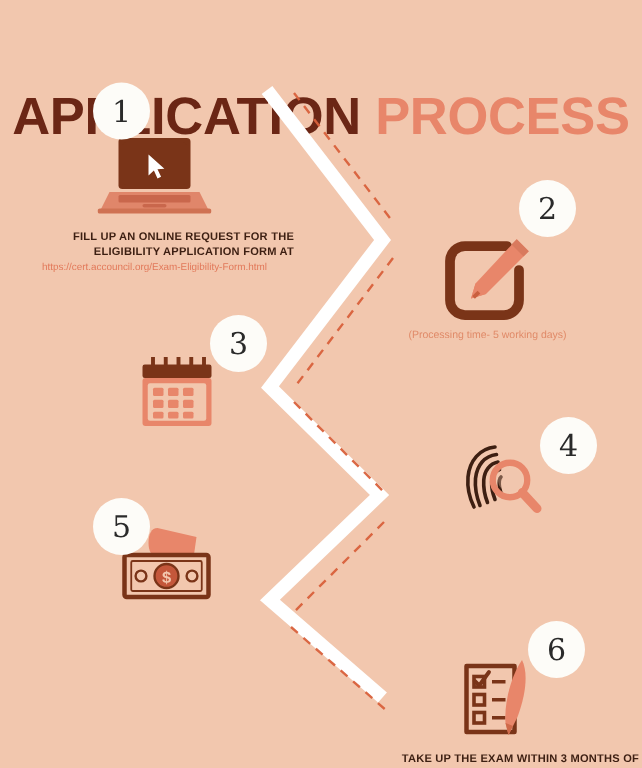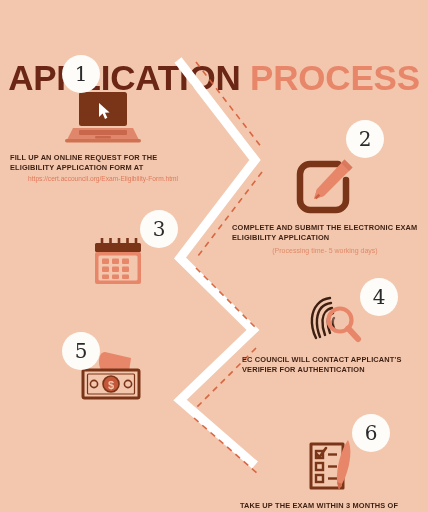--- a/index.html
+++ b/index.html
@@ -26,21 +26,21 @@
   
   .zig{position:absolute;left:0;top:0;width:428px;height:512px;pointer-events:none;}
 
   
   .step{position:absolute;width:186px;}
   .step .iconwrap{
     position:relative;height:66px;
     display:flex;align-items:flex-end;justify-content:center;
   }
   .step .caption{
-    text-align:left;
+    text-align:right;
     font-size:7.4px;font-weight:bold;letter-spacing:.15px;
     color:#3d1f12;line-height:1.38;
     margin-top:7px;
     text-transform:uppercase;
   }
   .step .sub{
     text-align:center;font-size:7px;color:#e08a68;
     line-height:1.3;margin-top:3px;
   }
   .step .url{
@@ -125,21 +125,20 @@
         <path d="M44 6 H16 a10 10 0 0 0 -10 10 v26 a10 10 0 0 0 10 10 h26 a10 10 0 0 0 10 -10 V22" fill="none" stroke="#7a3418" stroke-width="6.5" stroke-linecap="round"></path>
 
         <g transform="rotate(0 0 0)">
           <path d="M50.5 1.5 L58.5 9.5 L30 38 L20 41 L23 31 Z" fill="#e8866a"></path>
           <path d="M23 31 L20 41 L30 38 Z" fill="#e8866a"></path>
           <path d="M20.8 39.4 L24.4 35.8 L26.2 37.6 L22.6 41.2 Z" fill="#c9603f"></path>
           <path d="M50.5 1.5 L58.5 9.5 L55 13 L47 5 Z" fill="#d97a5e"></path>
         </g>
       </svg>
     </div>
-    <div class="caption">COMPLETE AND SUBMIT THE ELECTRONIC EXAM ELIGIBILITY APPLICATION</div>
     <div class="sub">(Processing time- 5 working days)</div>
   </div>
 
   <div class="step" id="step3">
     <div class="num">3</div>
     <div class="iconwrap">
       <svg width="54" height="52" viewBox="0 0 54 52">
 
         <g stroke="#7a3418" stroke-width="2.6" fill="none">
           <path d="M11 2 v6"></path>
@@ -180,21 +179,20 @@
           <path d="M28 16 C22.5 17 19 22 18.5 28 C18.2 33 19 38 21 43"></path>
           <path d="M29 21 C26 22 24 25 23.8 29 C23.6 33 24.4 37 26 41"></path>
           <path d="M30 26 C29 27 28.6 29.5 29 32.5 C29.3 35 30 37 31 39"></path>
         </g>
 
         <circle cx="36" cy="28" r="11.5" fill="none" stroke="#e8866a" stroke-width="4.2"></circle>
         <circle cx="36" cy="28" r="8" fill="#f2c7ae" opacity="0.35"></circle>
         <path d="M44.2 36.4 L54 47" stroke="#e8866a" stroke-width="6" stroke-linecap="round" fill="none"></path>
       </svg>
     </div>
-    <div class="caption">EC COUNCIL WILL CONTACT APPLICANT'S VERIFIER FOR AUTHENTICATION</div>
   </div>
 
   <div class="step" id="step5">
     <div class="num">5</div>
     <div class="iconwrap">
       <svg width="72" height="56" viewBox="0 0 72 56">
 
         <path d="M30 2 L56 8 L54 22 L31 22 C26 22 24 17 24 12 C24 6 26 2 30 2 Z" fill="#e8866a"></path>
 
         <rect x="8" y="20" width="56" height="28" rx="1.5" fill="#f2c7ae" stroke="#7a3418" stroke-width="3"></rect>

